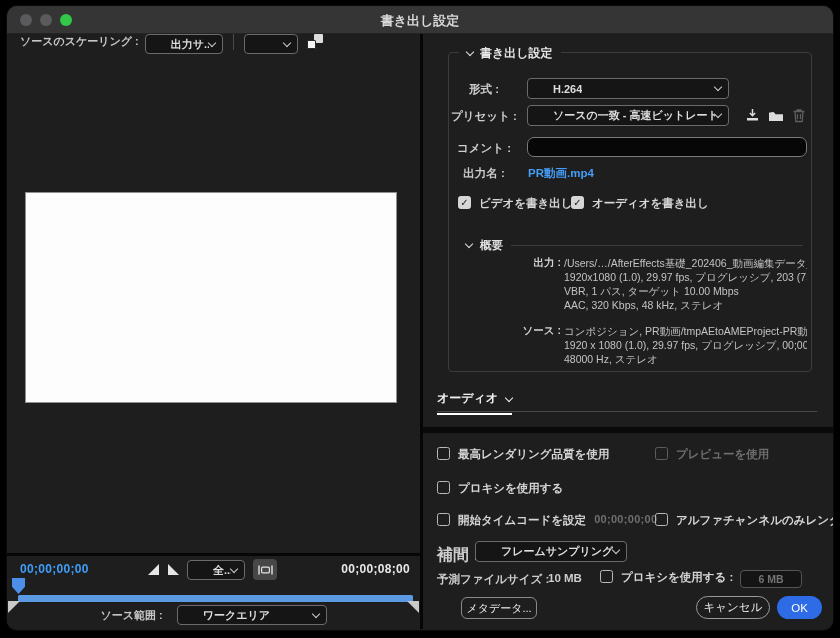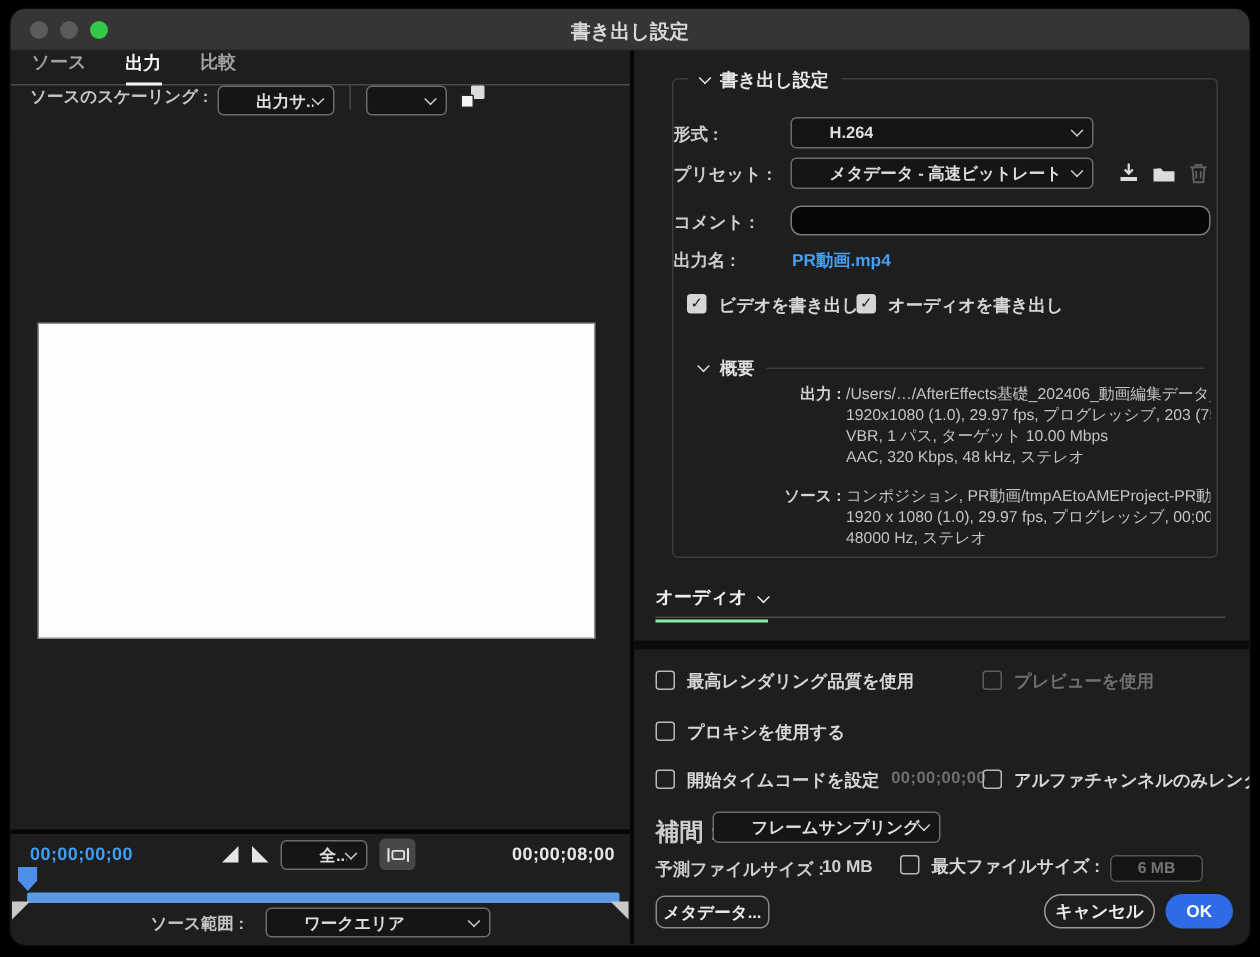--- a/index.html
+++ b/index.html
@@ -59,53 +59,53 @@
     border-top:12px solid #c9c9c9; border-left:12px solid transparent; }
   .range-row { position:absolute; left:0; right:0; top:49px; display:flex; justify-content:center;
     align-items:center; gap:8px; }
   .range-dd { width:150px; }
   
   .export-sec { position:relative; height:393px; }
   .fieldset { position:absolute; left:25px; top:18px; width:364px; height:320px;
     border:1px solid #3c3c3c; border-radius:4px; }
   .legend { position:absolute; top:-8px; left:10px; background:#1e1e1e; padding:0 8px;
     display:flex; align-items:center; gap:7px; font-size:12px; font-weight:700; color:#e6e6e6; }
-  .f-label { position:absolute; left:0; width:70px; text-align:left; font-size:11.5px; font-weight:700; color:#cdcdcd; }
+  .f-label { position:absolute; left:0; width:70px; text-align:center; font-size:11.5px; font-weight:700; color:#cdcdcd; }
   .f-dd { position:absolute; left:78px; width:202px; height:21px; }
   .icon-btn { position:absolute; width:17px; height:17px; }
   .comment-input { position:absolute; left:78px; top:84px; width:280px; height:20px; background:#070707;
     border:1px solid #7a7a7a; border-radius:7px; color:#ddd; font-size:11px; padding:0 8px; outline:none; }
   .link { position:absolute; left:79px; top:113px; font-size:11.5px; font-weight:700; color:#459df5; }
   .cb { width:13px; height:13px; border:1.5px solid #b9b9b9; border-radius:2.5px; flex:none;
     display:flex; align-items:center; justify-content:center; }
   .cb.checked { background:#d6d6d6; border-color:#d6d6d6; }
   .cb.checked::after { content:"✓"; font-size:10px; font-weight:700; color:#1b1b1b; line-height:1; }
   .cb.disabled { border-color:#5d5d5d; }
   .cb-row { position:absolute; display:flex; gap:8px; }
   .cb-label { font-size:11.5px; font-weight:700; color:#d6d6d6; white-space:nowrap; }
   .cb-label.dim { color:#6f6f6f; }
   .sum-head { position:absolute; left:17px; top:185px; right:8px; display:flex; align-items:center; gap:8px; }
   .sum-title { font-size:11.5px; font-weight:700; color:#e0e0e0; }
   .sum-line { flex:1; height:1px; background:#3c3c3c; }
   .sum-label { position:absolute; width:112px; text-align:right; font-size:10.5px; font-weight:700; color:#d2d2d2; }
   .sum-text { position:absolute; left:115px; right:4px; font-size:10.5px; color:#c3c3c3; line-height:14px; white-space:nowrap; overflow:hidden; }
   
   .audio-tab { position:absolute; left:14px; top:356px; display:flex; align-items:center; gap:8px;
-    padding-bottom:6px; border-bottom:2px solid #86efac; font-size:12px; font-weight:700; color:#f0f0f0; }
+    padding-bottom:6px; border-bottom:2px solid #ffffff; font-size:12px; font-weight:700; color:#f0f0f0; }
   .audio-line { position:absolute; left:14px; right:16px; top:377px; height:1px; background:#4a4a4a; }
   .band { height:6px; background:#0a0a0a; }
   
   .options { position:relative; height:196px; }
   .tc-gray { font-size:11px; font-weight:700; color:#6f6f6f; letter-spacing:0.3px; }
   .opt-dd { position:absolute; left:52px; top:108px; width:152px; height:21px; }
   .opt-label { position:absolute; font-size:11.5px; font-weight:700; color:#cdcdcd; white-space:nowrap; }
   .mini-input { position:absolute; left:317px; top:137px; width:62px; height:18px; border:1px solid #555;
     border-radius:4px; background:#141414; color:#747474; font-size:10.5px; font-weight:700;
     display:flex; align-items:center; justify-content:center; }
-  .btn { display:flex; align-items:center; justify-content:center; font-weight:700; color:#ececec; cursor:default; }
+  .btn { display:flex; align-items:center; justify-content:center; font-weight:400; color:#ececec; cursor:default;margin-left:24px; }
   .btn-meta { position:absolute; left:14px; top:164px; width:76px; height:22px; border:1px solid #8a8a8a;
     border-radius:6px; font-size:11px; }
   .btn-cancel { position:absolute; right:63px; top:163px; width:74px; height:23px; border:1px solid #9a9a9a;
     border-radius:12px; font-size:11.5px; }
   .btn-ok { position:absolute; right:11px; top:163px; width:45px; height:23px; background:#2e6be6;
     border-radius:12px; font-size:11.5px; color:#fff; }
   
   .stack-icon { position:relative; width:16px; height:15px; margin-left:9px; }
   .stack-icon .back { position:absolute; right:0; top:0; width:9px; height:9px; background:#dcdcdc; border-radius:1px; }
   .stack-icon .front { position:absolute; left:0; bottom:0; width:9px; height:9px; background:#f5f5f5;
@@ -122,25 +122,20 @@
       <span class="light"></span>
       <span class="light"></span>
       <span class="light green"></span>
     </div>
     <div class="win-title">書き出し設定</div>
   </div>
 
   <div class="main">
 
     <div class="left-col">
-      <div class="tabs">
-        <span class="tab">ソース</span>
-        <span class="tab active">出力</span>
-        <span class="tab">比較</span>
-      </div>
 
       <div class="controls-row">
         <span class="ctl-label">ソースのスケーリング :</span>
         <div class="dd" style="width:78px">
           <span class="dd-val">出力サ...</span>
           <span class="chev"></span>
         </div>
         <span class="sep"></span>
         <div class="dd" style="width:54px">
           <span class="dd-val"></span>
@@ -196,21 +191,21 @@
           </div>
 
           <span class="f-label" style="top:29px">形式 :</span>
           <div class="dd f-dd" style="top:25px">
             <span class="dd-val">H.264</span>
             <span class="chev"></span>
           </div>
 
           <span class="f-label" style="top:56px">プリセット :</span>
           <div class="dd f-dd" style="top:52px">
-            <span class="dd-val">メタデータ - 高速ビットレート</span>
+            <span class="dd-val">ソースの一致 - 高速ビットレート</span>
             <span class="chev"></span>
           </div>
           <span class="icon-btn" style="left:295px; top:54px">
             <svg width="17" height="17" viewBox="0 0 17 17">
               <path d="M8.5 2v6.2 M5.8 6l2.7 2.7L11.2 6" stroke="#dcdcdc" stroke-width="1.5" fill="none"></path>
               <path d="M3 11h11v2.6H3z" fill="#dcdcdc"></path>
             </svg>
           </span>
           <span class="icon-btn" style="left:318px; top:54px">
             <svg width="18" height="17" viewBox="0 0 18 17">
@@ -296,21 +291,21 @@
         <span class="opt-label" style="left:14px; top:112px; font-size:16px">補間 :</span>
         <div class="dd opt-dd">
           <span class="dd-val">フレームサンプリング</span>
           <span class="chev"></span>
         </div>
 
         <span class="opt-label" style="left:14px; top:139px">予測ファイルサイズ :</span>
         <span class="opt-label" style="left:125px; top:139px">10 MB</span>
         <div class="cb-row" style="left:177px; top:137px">
           <span class="cb"></span>
-          <span class="cb-label">最大ファイルサイズ :</span>
+          <span class="cb-label">プロキシを使用する :</span>
         </div>
         <div class="mini-input">6 MB</div>
 
         <div class="btn btn-meta">メタデータ...</div>
         <div class="btn btn-cancel">キャンセル</div>
         <div class="btn btn-ok">OK</div>
       </div>
     </div>
   </div>
 </div>

